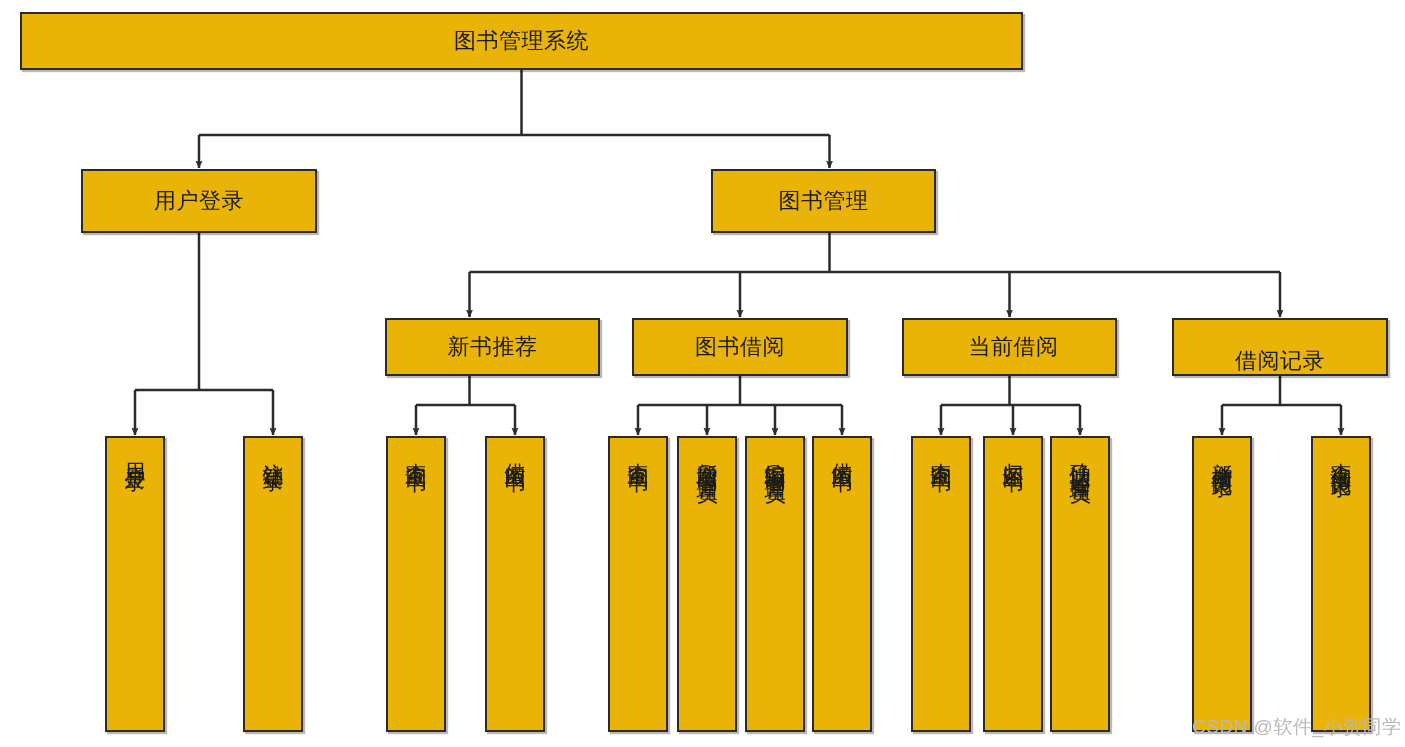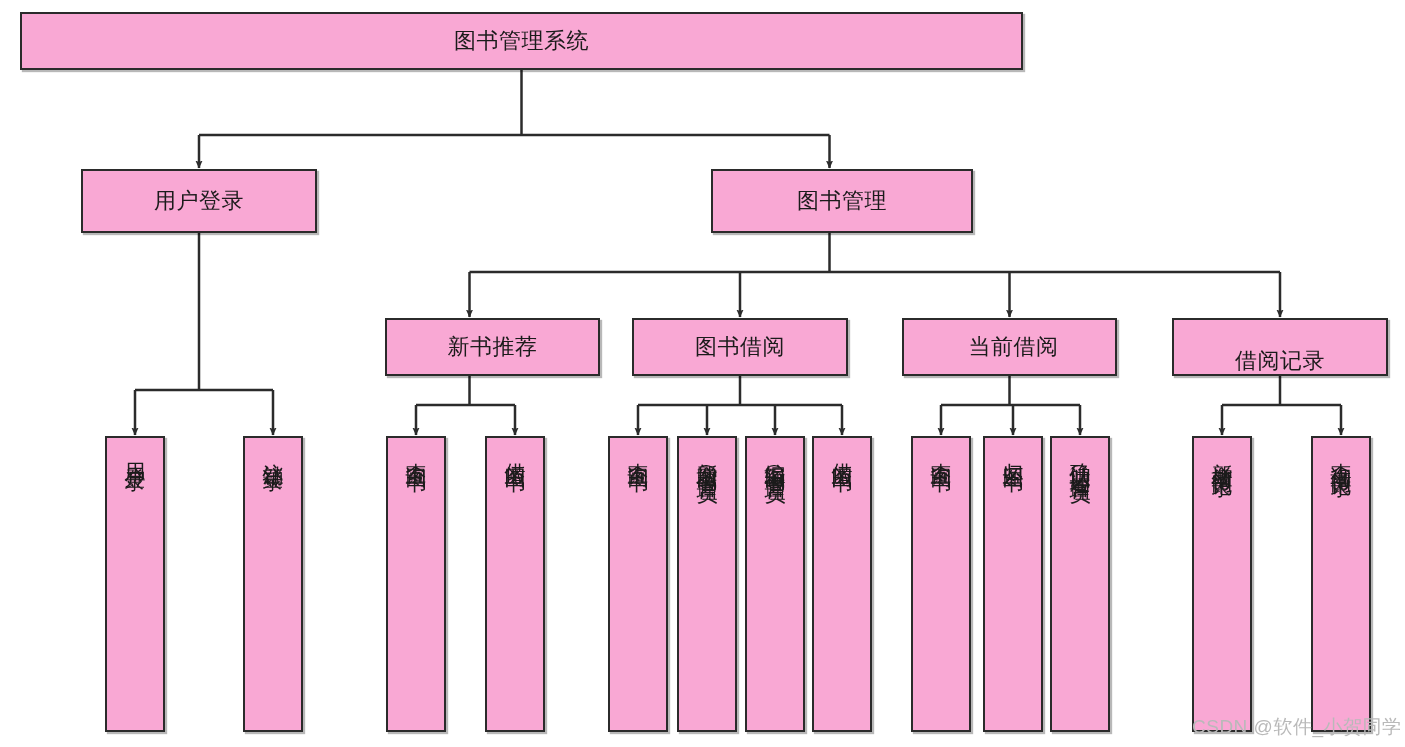--- a/index.html
+++ b/index.html
@@ -13,21 +13,21 @@
   #diagram-root {
     position: relative;
     width: 1405px;
     height: 747px;
     background: #ffffff;
     overflow: hidden;
   }
   .node-box {
     position: absolute;
     box-sizing: border-box;
-    background: #f9a8d4;
+    background: #eab308;
     border: 2px solid #2b2b2b;
     box-shadow: 2px 2px 1px rgba(0,0,0,0.28);
     display: flex;
     align-items: center;
     justify-content: center;
   }
   .node-label {
     color: #1b1b1b;
     font-size: 22px;
     line-height: 1.18;
@@ -116,21 +116,21 @@
       </g>
   </svg>
 
   <div id="node-layer">
       <div class="node-box horizontal" id="node-root" style="left: 20px; top: 12px; width: 1003px; height: 58px;">
         <span class="node-label">图书管理系统</span>
       </div>
       <div class="node-box horizontal" id="node-login" style="left: 81px; top: 169px; width: 236px; height: 64px;">
         <span class="node-label">用户登录</span>
       </div>
-      <div class="node-box horizontal" id="node-bookmgmt" style="left: 711px; top: 169px; width: 262px; height: 64px;">
+      <div class="node-box horizontal" id="node-bookmgmt" style="left: 711px; top: 169px; width: 225px; height: 64px;">
         <span class="node-label">图书管理</span>
       </div>
       <div class="node-box horizontal" id="node-newbook" style="left: 362px; top: 318px; width: 215px; height: 58px; margin-left: 23px;">
         <span class="node-label">新书推荐</span>
       </div>
       <div class="node-box horizontal" id="node-borrow" style="left: 632px; top: 318px; width: 216px; height: 58px;">
         <span class="node-label">图书借阅</span>
       </div>
       <div class="node-box horizontal" id="node-current" style="left: 902px; top: 318px; width: 215px; height: 58px; padding-left: 8px;">
         <span class="node-label">当前借阅</span>

